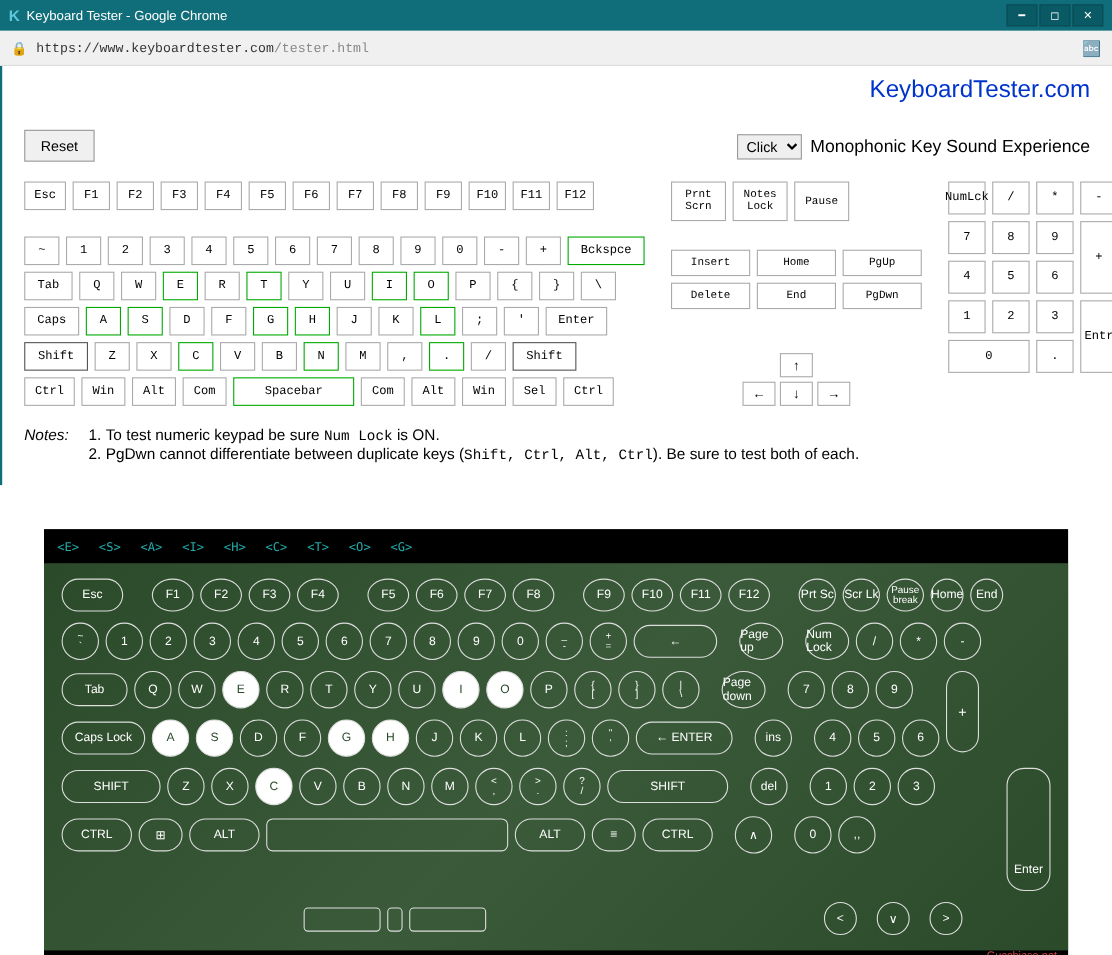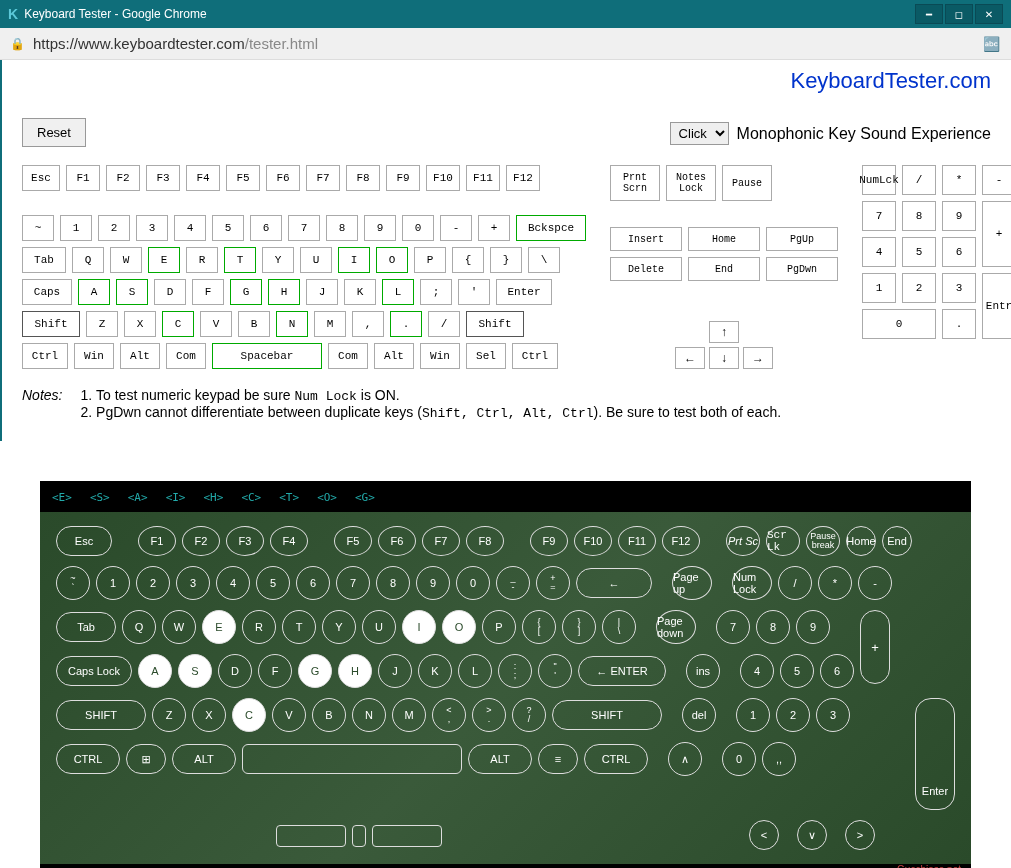--- a/index.html
+++ b/index.html
@@ -4,21 +4,21 @@
 <style>
 * { box-sizing: border-box; margin: 0; padding: 0; }
 body { font-family: Arial, sans-serif; font-size: 12px; background: #fff; width: 1011px; }
 .titlebar { background: #0f6e7a; color: #fff; height: 28px; display: flex; align-items: center; padding: 0 8px; justify-content: space-between; }
 .titlebar-left { display: flex; align-items: center; gap: 6px; }
 .titlebar-k { color: #5cc8d8; font-weight: bold; font-size: 14px; }
 .win-btns { display: flex; gap: 0; }
 .win-btn { width: 28px; height: 20px; background: #0a5a65; border: 1px solid #0a4a55; display: flex; align-items: center; justify-content: center; color: #fff; font-size: 10px; cursor: pointer; margin-left: 2px; }
 .addressbar { background: #f0f0f0; height: 32px; display: flex; align-items: center; padding: 0 10px; border-bottom: 1px solid #ddd; gap: 8px; }
 .lock-icon { font-size: 12px; color: #555; }
-.url { color: #333; font-size: 15px; }
+.url { color: #333; font-size: 12px; font-family: Liberation Mono, monospace; }
 .url .path { color: #888; }
 .trans-icon { margin-left: auto; font-size: 14px; }
 .content { border-left: 2px solid #0f6e7a; padding: 8px 20px 20px 20px; position: relative; }
 .brand { position: absolute; right: 20px; top: 8px; color: #0033cc; font-size: 22px; font-family: Verdana, sans-serif; }
 .top-row { display: flex; align-items: flex-start; gap: 12px; margin-top: 32px; }
 .textbox { width: 440px; height: 32px; border: 1px solid #4a90d9; padding: 4px 6px; font-family: "Courier New", monospace; font-size: 13px; color: #b00; resize: both; }
 .reset-btn { background: #f0f0f0; border: 1px solid #999; padding: 6px 14px; font-size: 13px; cursor: pointer; margin-top: 18px; }
 .sound-area { margin-left: auto; display: flex; align-items: center; gap: 8px; margin-top: 22px; }
 .sound-select { border: 1px solid #999; padding: 2px 4px; font-size: 13px; }
 .sound-label { font-size: 16px; }
@@ -302,22 +302,22 @@
         <div class="ck r30" style="width: 38px;">F5</div>
         <div class="ck r30" style="width: 38px;">F6</div>
         <div class="ck r30" style="width: 38px;">F7</div>
         <div class="ck r30" style="width: 38px;">F8</div>
         <div style="width: 14px;"></div>
         <div class="ck r30" style="width: 38px;">F9</div>
         <div class="ck r30" style="width: 38px;">F10</div>
         <div class="ck r30" style="width: 38px;">F11</div>
         <div class="ck r30" style="width: 38px;">F12</div>
         <div style="width: 14px;"></div>
-        <div class="ck r30" style="width: 34px; font-style: italic;">Prt Sc</div>
-        <div class="ck r30" style="width: 34px; font-family: Liberation Mono, monospace;">Scr Lk</div>
+        <div class="ck r30" style="width: 34px;">Prt Sc</div>
+        <div class="ck r30" style="width: 34px;">Scr Lk</div>
         <div class="ck r30 multi" style="width: 34px;">
           <div>Pause</div>
           <div>break</div>
         </div>
         <div class="ck r30">Home</div>
         <div class="ck r30">End</div>
       </div>
       <div class="grow">
         <div class="ck r34 multi">
           <div>~</div>

